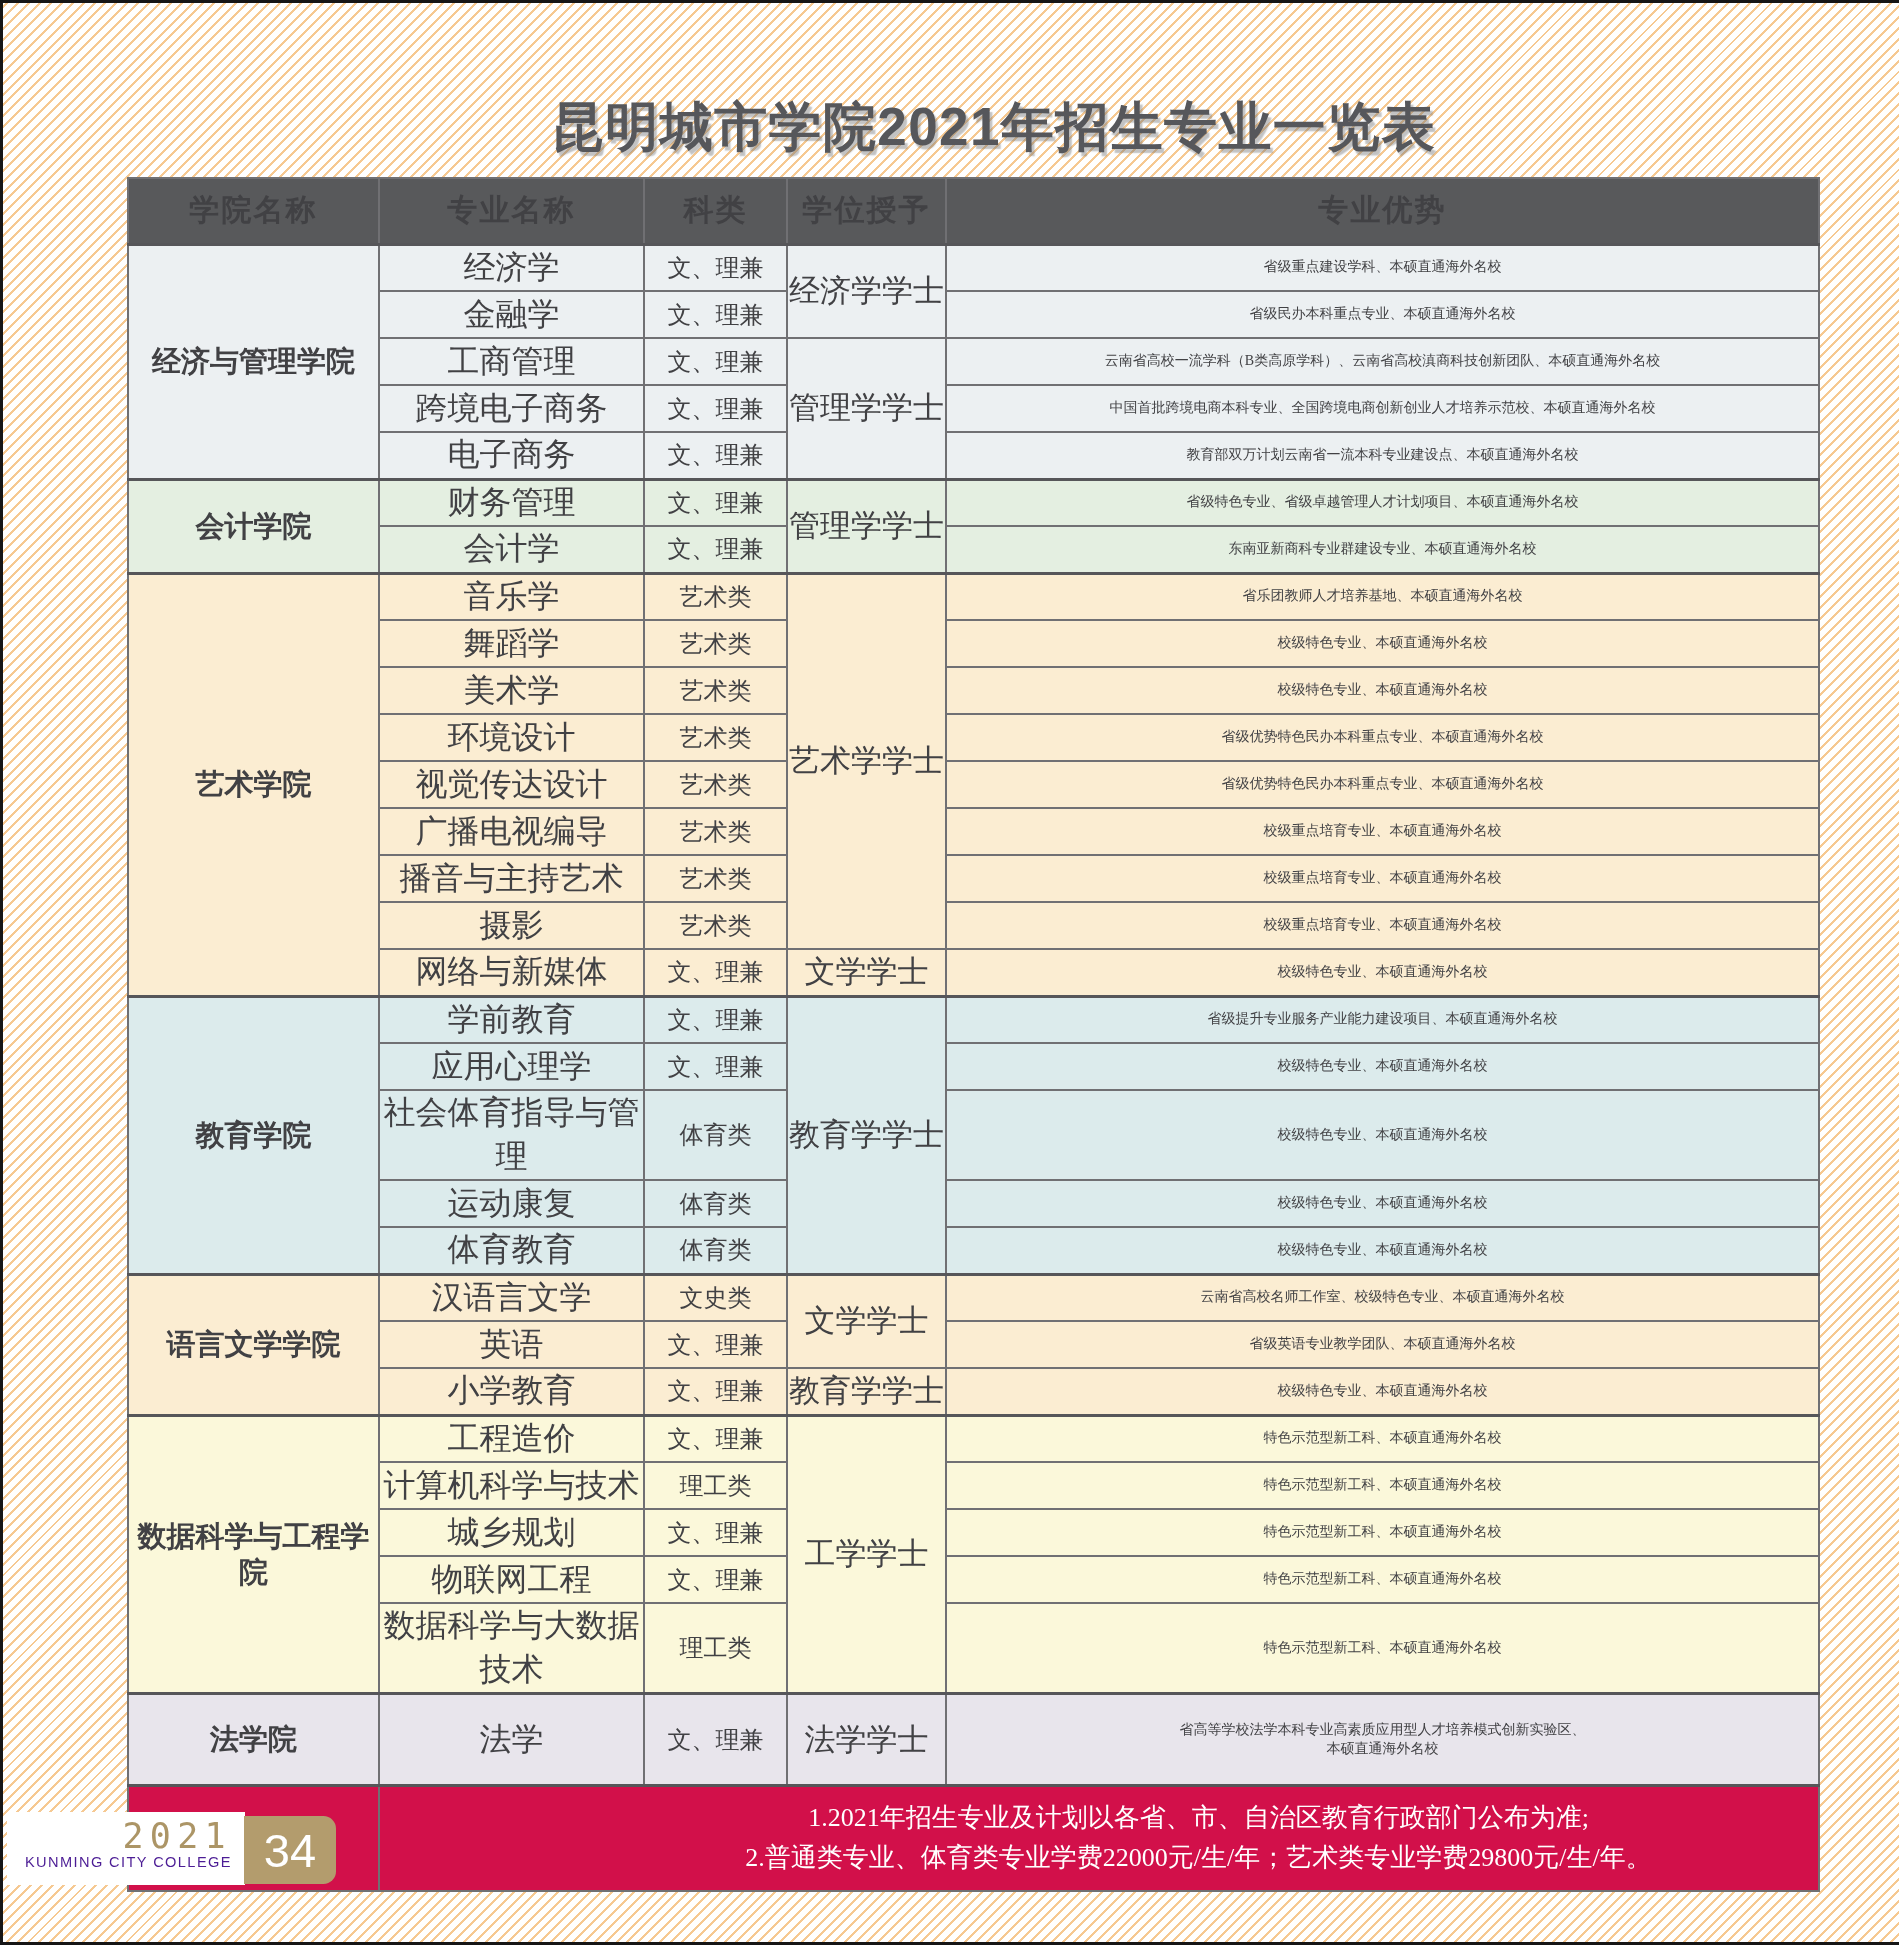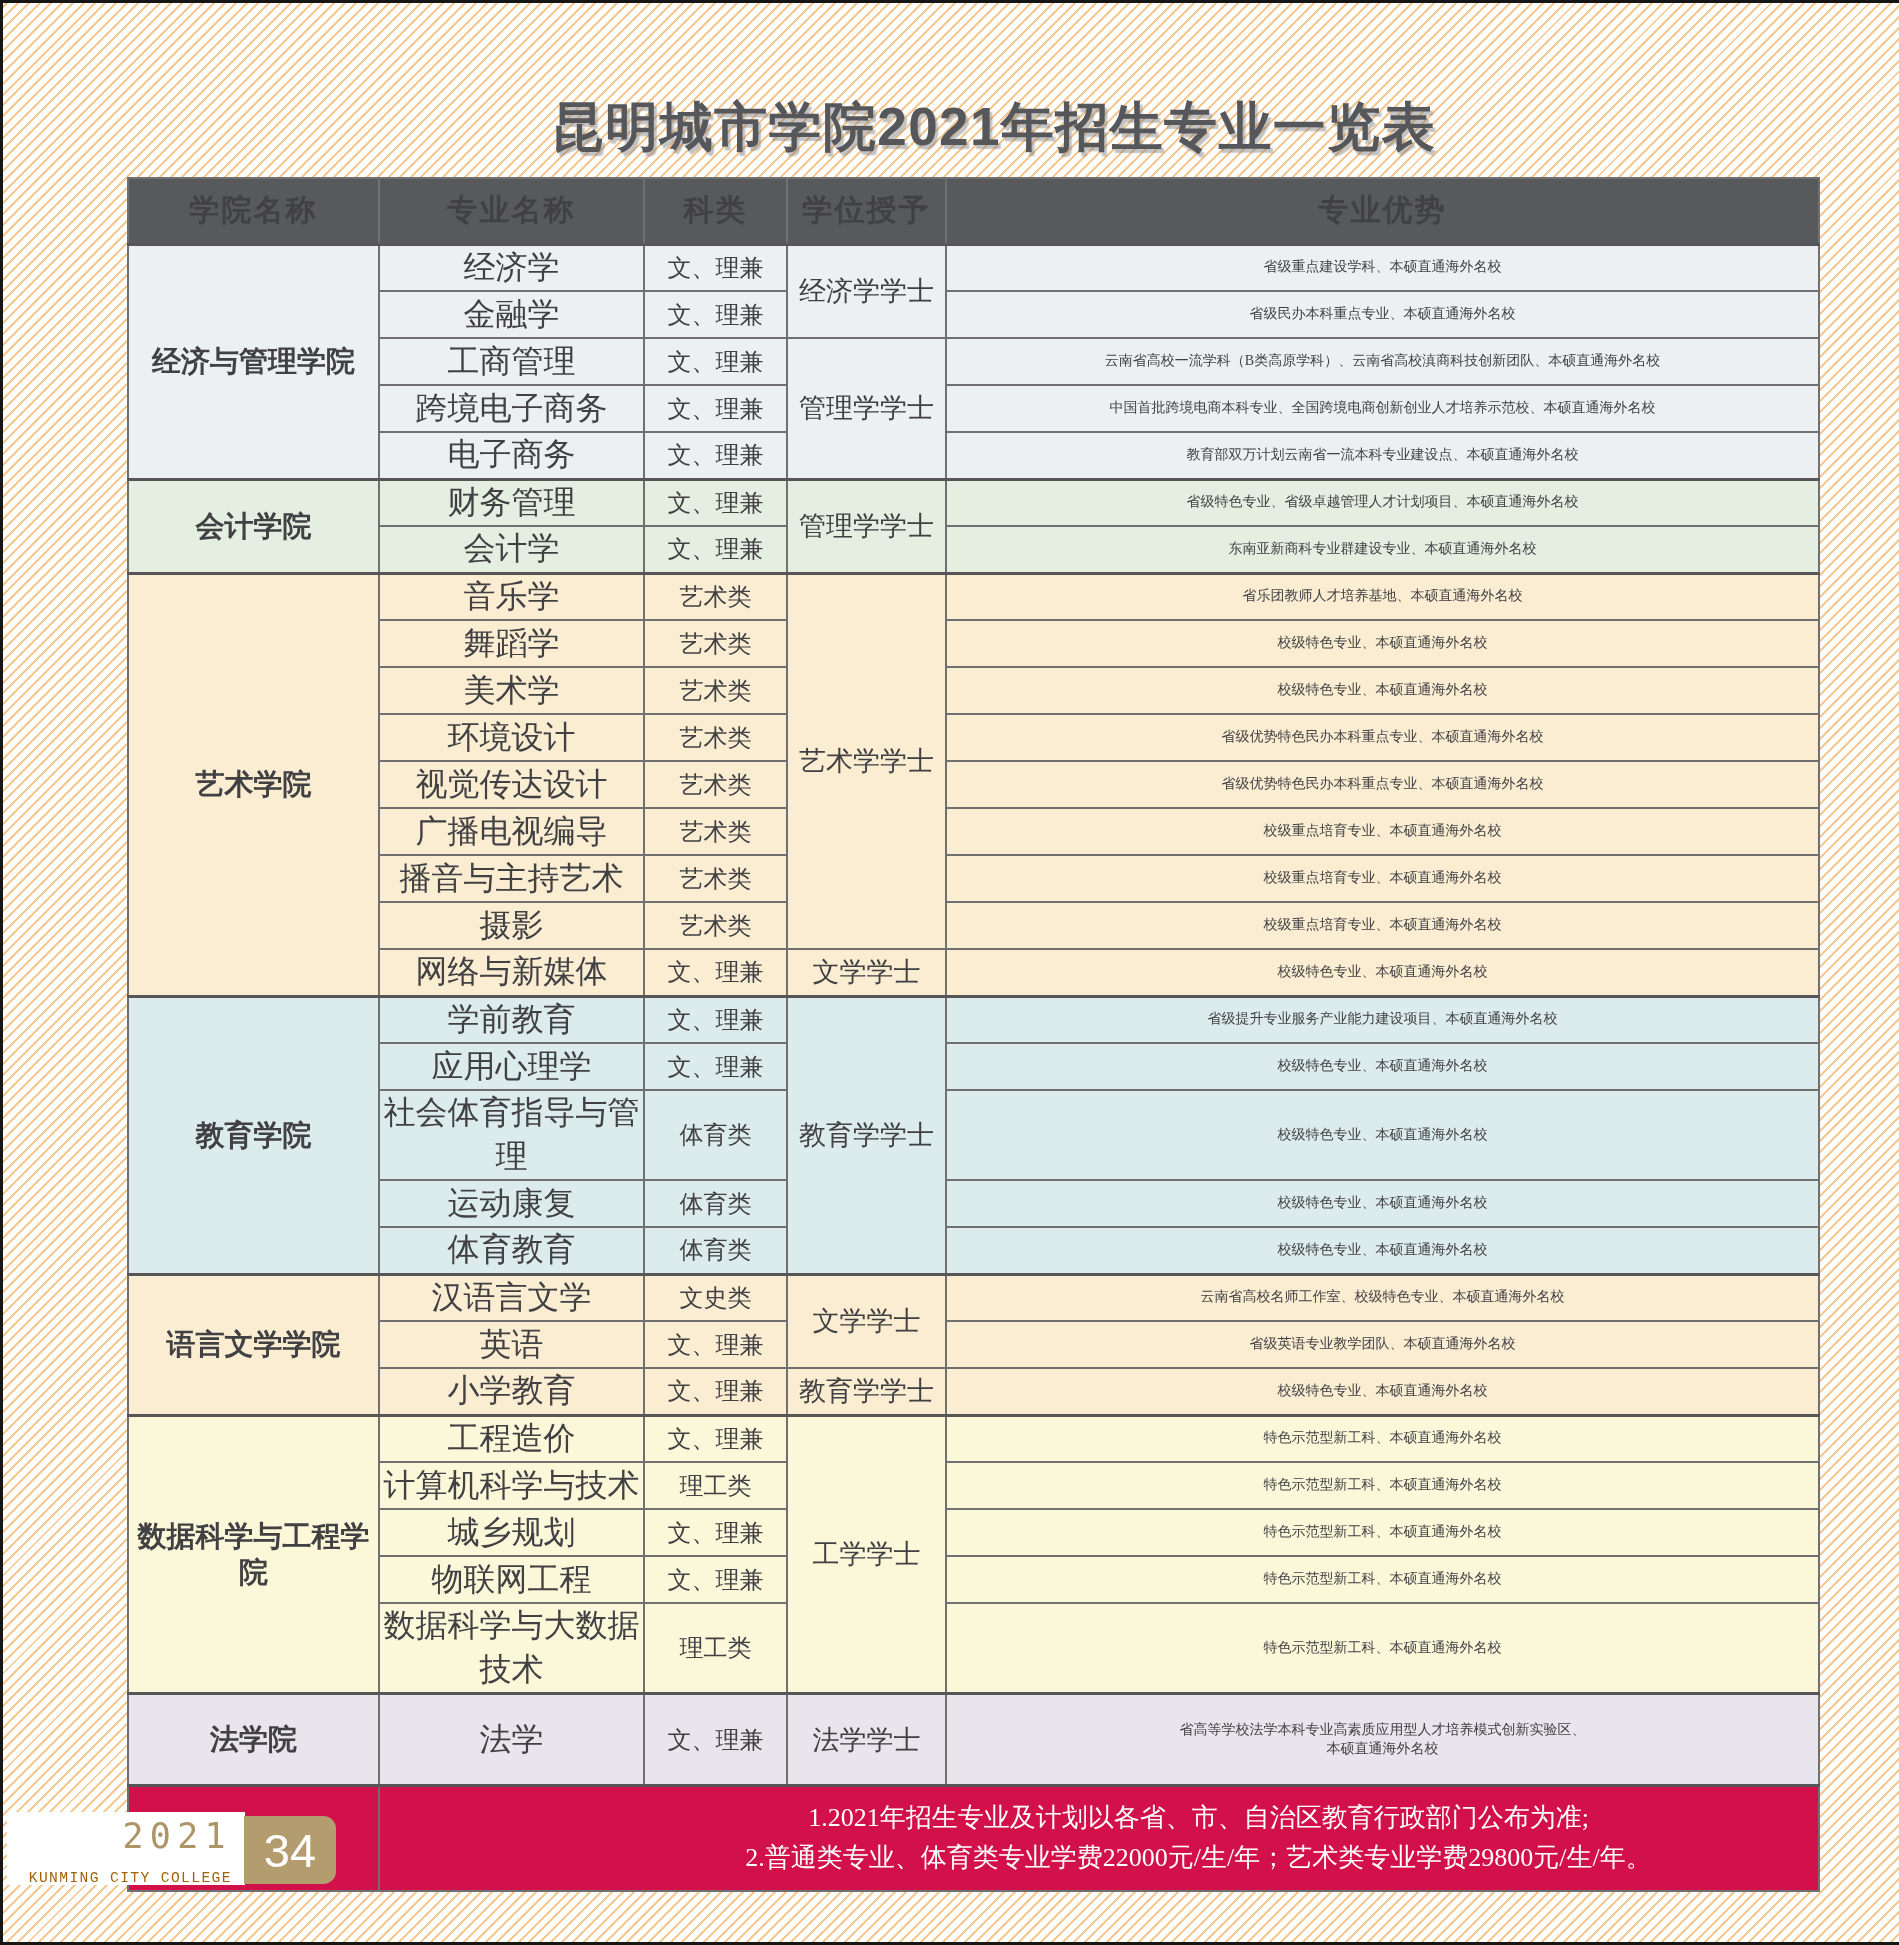--- a/index.html
+++ b/index.html
@@ -56,21 +56,21 @@
   }
   tbody tr{height:47px;}
   tbody tr.tall-row{height:92px;}
   tr.section-start td{border-top:3.5px solid #565659;}
   td.college{
     font-size:29px;font-weight:bold;color:#48494c;
     padding:0 14px;line-height:1.25;
   }
   td.major{font-size:32px;}
   td.category{font-size:24px;}
-  td.degree{font-size:27px;}
+  td.degree{font-size:31px;}
   td.advantage{
     font-size:14px;
     white-space:pre-line;
     line-height:1.35;
     padding:0 5.6px;
   }
   tr.remarks-row{height:105px;}
   td.remarks-label{
     font-size:32px;font-weight:bold;color:#ffffff;
     letter-spacing:4.2px;
@@ -96,25 +96,24 @@
   }
   .footer-year{
     font-family:"DejaVu Sans Mono","Liberation Mono",monospace;
     font-size:35px;
     color:#ac9566;
     letter-spacing:6.3px;
     line-height:1.05;
   }
   .footer-college{
     font-size:14.6px;
-    color:#a16207;
+    color:#4c1d95;
     letter-spacing:1.4px;
     white-space:nowrap;
-    margin-top:16px;
-    font-family:Liberation Mono, monospace;
+    margin-top:0;
   }
   .page-badge{
     position:absolute;
     left:241px;top:1813px;
     width:92px;height:68px;
     background:#b39c6d;
     border-radius:0 12.6px 12.6px 0;
     color:#ffffff;
     font-size:47px;
     display:flex;align-items:center;justify-content:center;

